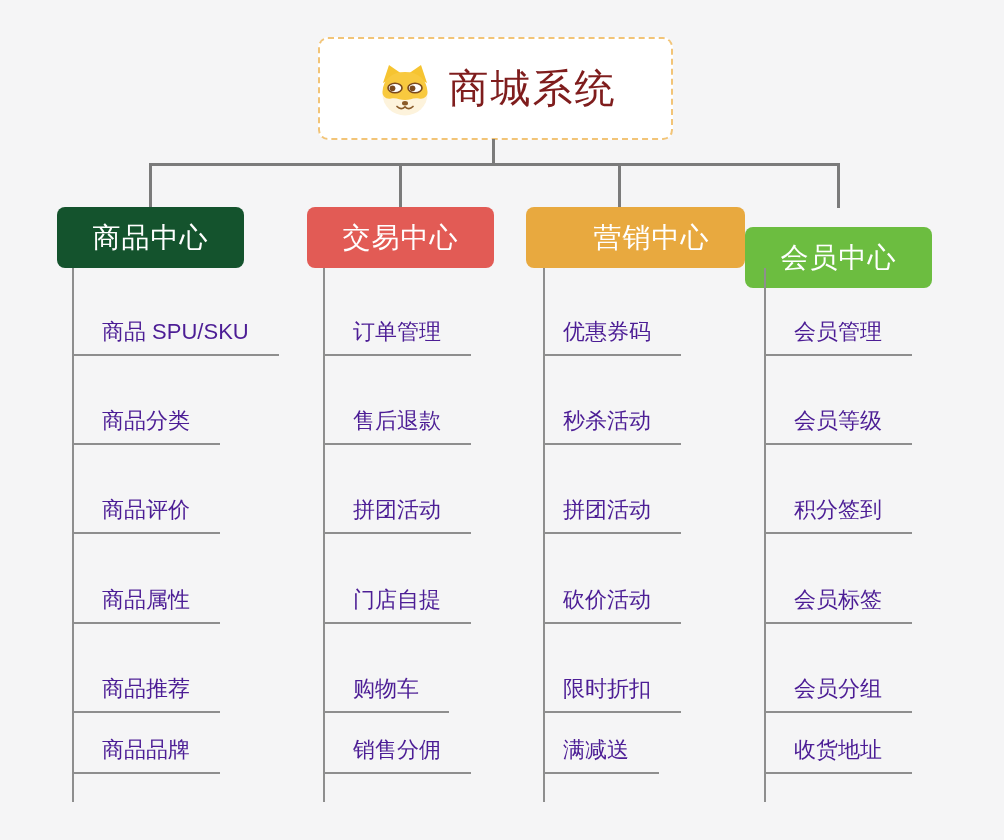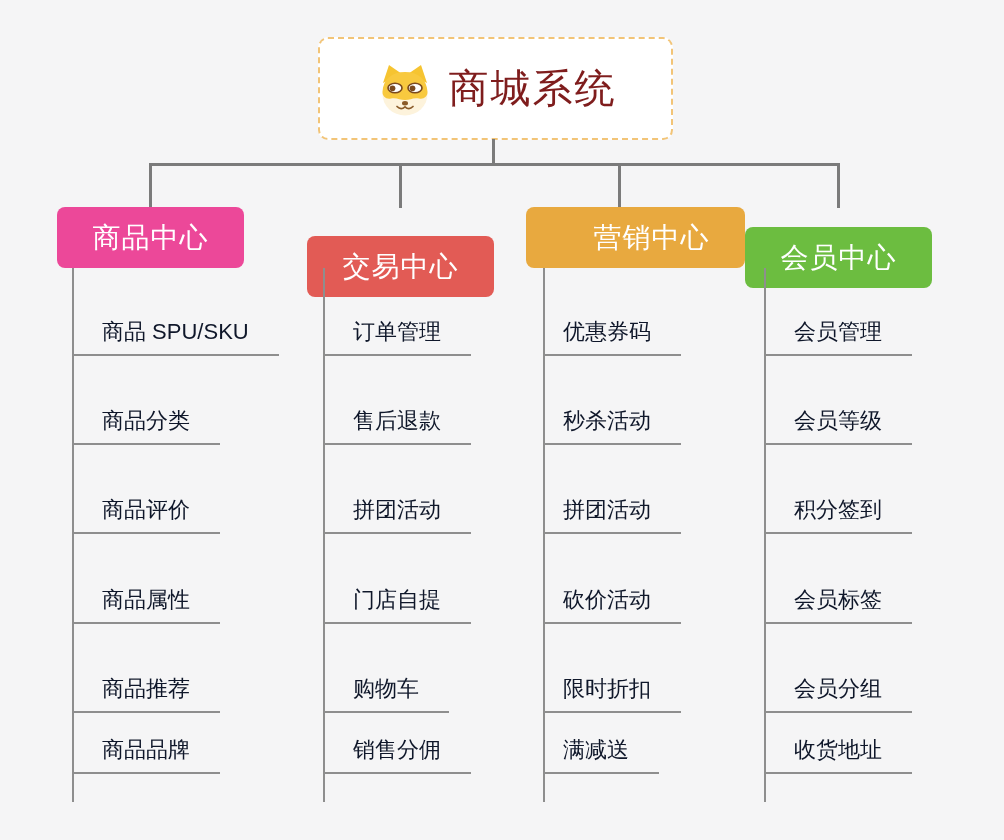--- a/index.html
+++ b/index.html
@@ -62,21 +62,21 @@
   .vline.c3{left:764px;}
 
   
   .leaf{
     position:absolute;
     box-sizing:border-box;
     height:38px;
     padding:0 30px 7px 30px;
     border-bottom:2px solid #8e8e8e;
     display:flex;align-items:flex-end;justify-content:center;
-    font-size:22px;color:#0f172a;
+    font-size:22px;color:#4c1d95;
     white-space:nowrap;
   }
   .leaf.c0{left:72px;}
   .leaf.c1{left:323px;}
   .leaf.c2{left:543px;padding-left:20px;}
   .leaf.c3{left:764px;}
   .leaf.r0{top:318px;}
   .leaf.r1{top:407px;}
   .leaf.r2{top:496px;}
   .leaf.r3{top:586px;}
@@ -104,22 +104,22 @@
     <span class="root-title">商城系统</span>
   </div>
 
   <div class="conn conn-root-stub"></div>
   <div class="conn conn-h"></div>
   <div class="conn conn-drop d0"></div>
   <div class="conn conn-drop d1"></div>
   <div class="conn conn-drop d2"></div>
   <div class="conn conn-drop d3"></div>
 
-  <div class="branch-box c0" style="background-color: #ec4899;">商品中心</div>
-  <div class="branch-box c1" style="background-color: rgb(226, 91, 85); margin-top: 29px;">交易中心</div>
+  <div class="branch-box c0" style="background-color: #14532d;">商品中心</div>
+  <div class="branch-box c1" style="background-color: rgb(226, 91, 85);">交易中心</div>
   <div class="branch-box c2" style="background-color: rgb(232, 169, 63); padding-left: 32px;">营销中心</div>
   <div class="branch-box c3" style="background-color: rgb(108, 189, 64);">会员中心</div>
 
   <div class="vline c0"></div>
   <div class="vline c1"></div>
   <div class="vline c2"></div>
   <div class="vline c3"></div>
 
   <div class="leaf c0 r0">商品 SPU/SKU</div>
   <div class="leaf c0 r1">商品分类</div>

